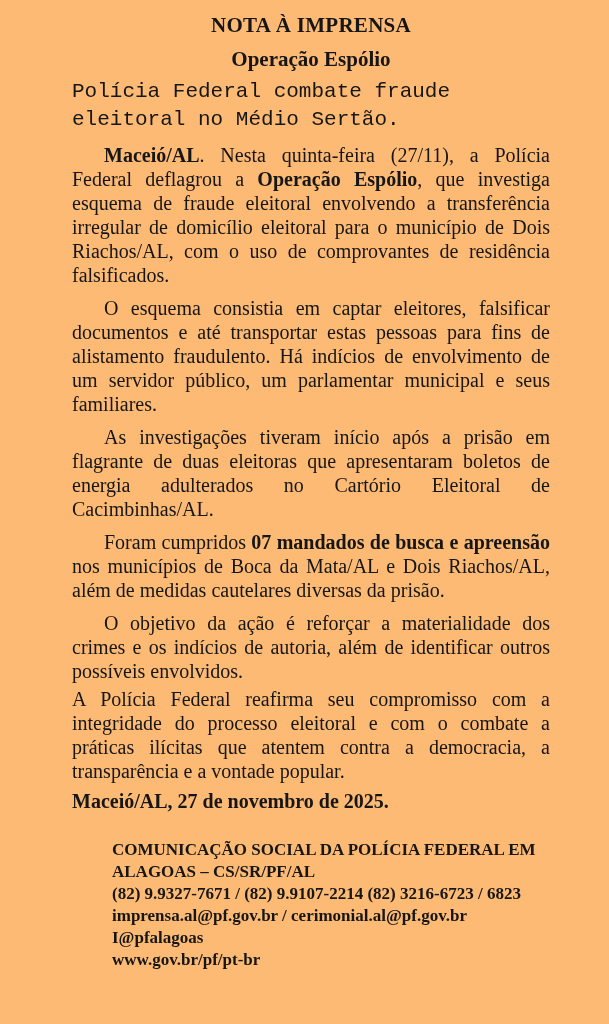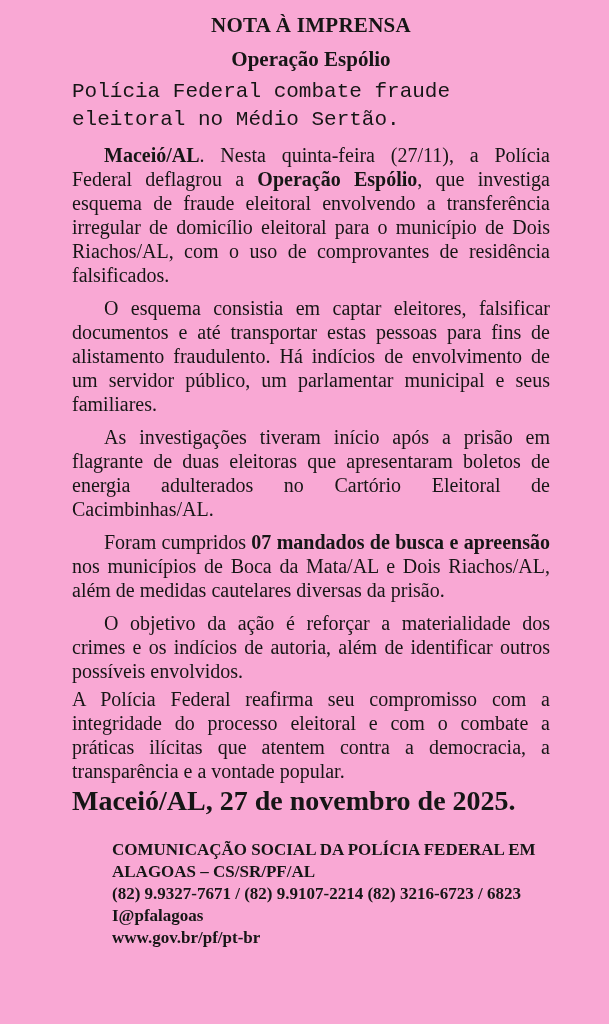--- a/index.html
+++ b/index.html
@@ -12,21 +12,21 @@
     height: 1024px;
     overflow: hidden;
     font-family: "Liberation Serif", "DejaVu Serif", serif;
     color: #161616;
   }
   .page {
     box-sizing: border-box;
     width: 609px;
     height: 1024px;
     padding: 12px 59px 0 72px;
-    background: #f9a8d4;
+    background: #fdba74;
   }
   .doc-title {
     margin: 0;
     text-align: center;
     font-size: 21px;
     line-height: 26px;
     font-weight: bold;
     letter-spacing: 0.3px;
   }
   .doc-subtitle {
@@ -54,21 +54,21 @@
   }
   .body-para.indent {
     text-indent: 32px;
     margin-top: 9px;
   }
   .body-para b {
     font-weight: bold;
   }
   .dateline {
     margin: 6px 0 0 0;
-    font-size: 28px;
+    font-size: 20px;
     line-height: 24px;
     font-weight: bold;
   }
   .footer {
     margin-top: 26px;
     font-weight: bold;
     font-size: 17px;
     line-height: 22px;
     margin-left: 40px;
   }
@@ -95,17 +95,18 @@
       <p class="body-para indent"><span>O objetivo da ação é reforçar a materialidade dos crimes e os indícios de autoria, além de identificar outros possíveis envolvidos.</span></p>
       <p class="body-para"><span>A Polícia Federal reafirma seu compromisso com a integridade do processo eleitoral e com o combate a práticas ilícitas que atentem contra a democracia, a transparência e a vontade popular.</span></p>
     </div>
 
   <p class="dateline">Maceió/AL, 27 de novembro de 2025.</p>
 
   <div class="footer" id="footer">
       <div class="footer-line">COMUNICAÇÃO SOCIAL DA POLÍCIA FEDERAL EM</div>
       <div class="footer-line">ALAGOAS – CS/SR/PF/AL</div>
       <div class="footer-line">(82) 9.9327-7671 / (82) 9.9107-2214 (82) 3216-6723 / 6823</div>
+      <div class="footer-line">imprensa.al@pf.gov.br / cerimonial.al@pf.gov.br</div>
       <div class="footer-line">I@pfalagoas</div>
       <div class="footer-line">www.gov.br/pf/pt-br</div>
     </div>
 
 </div>
 
 </body></html>

